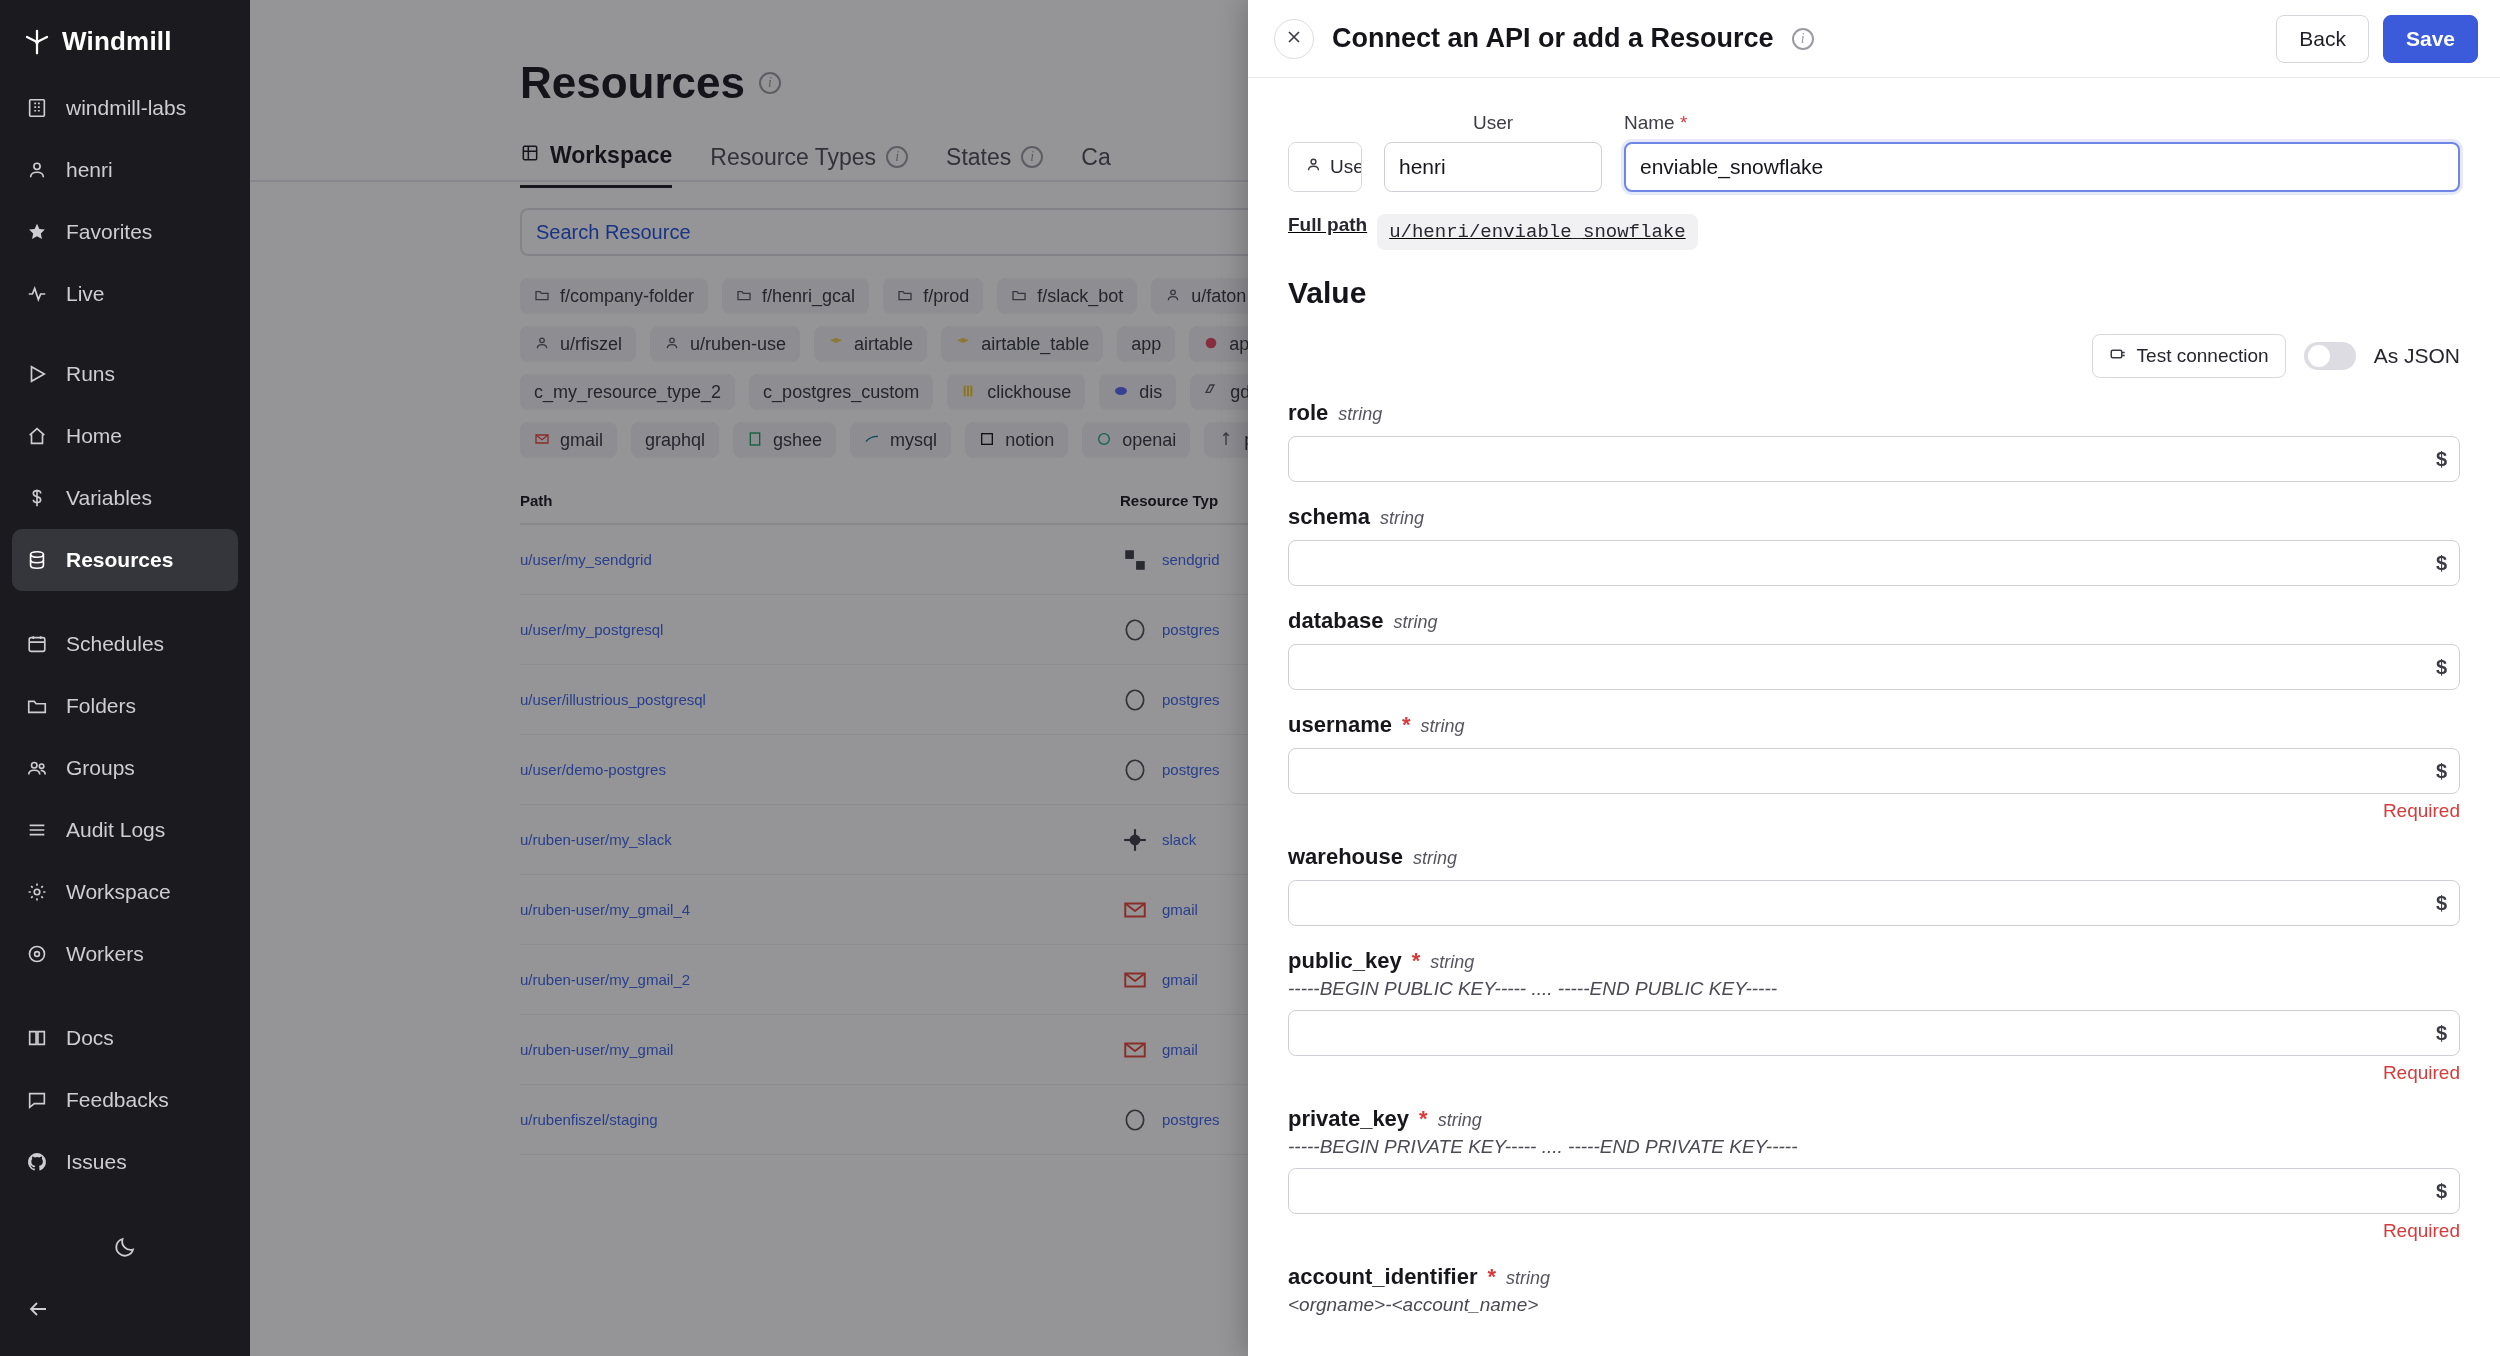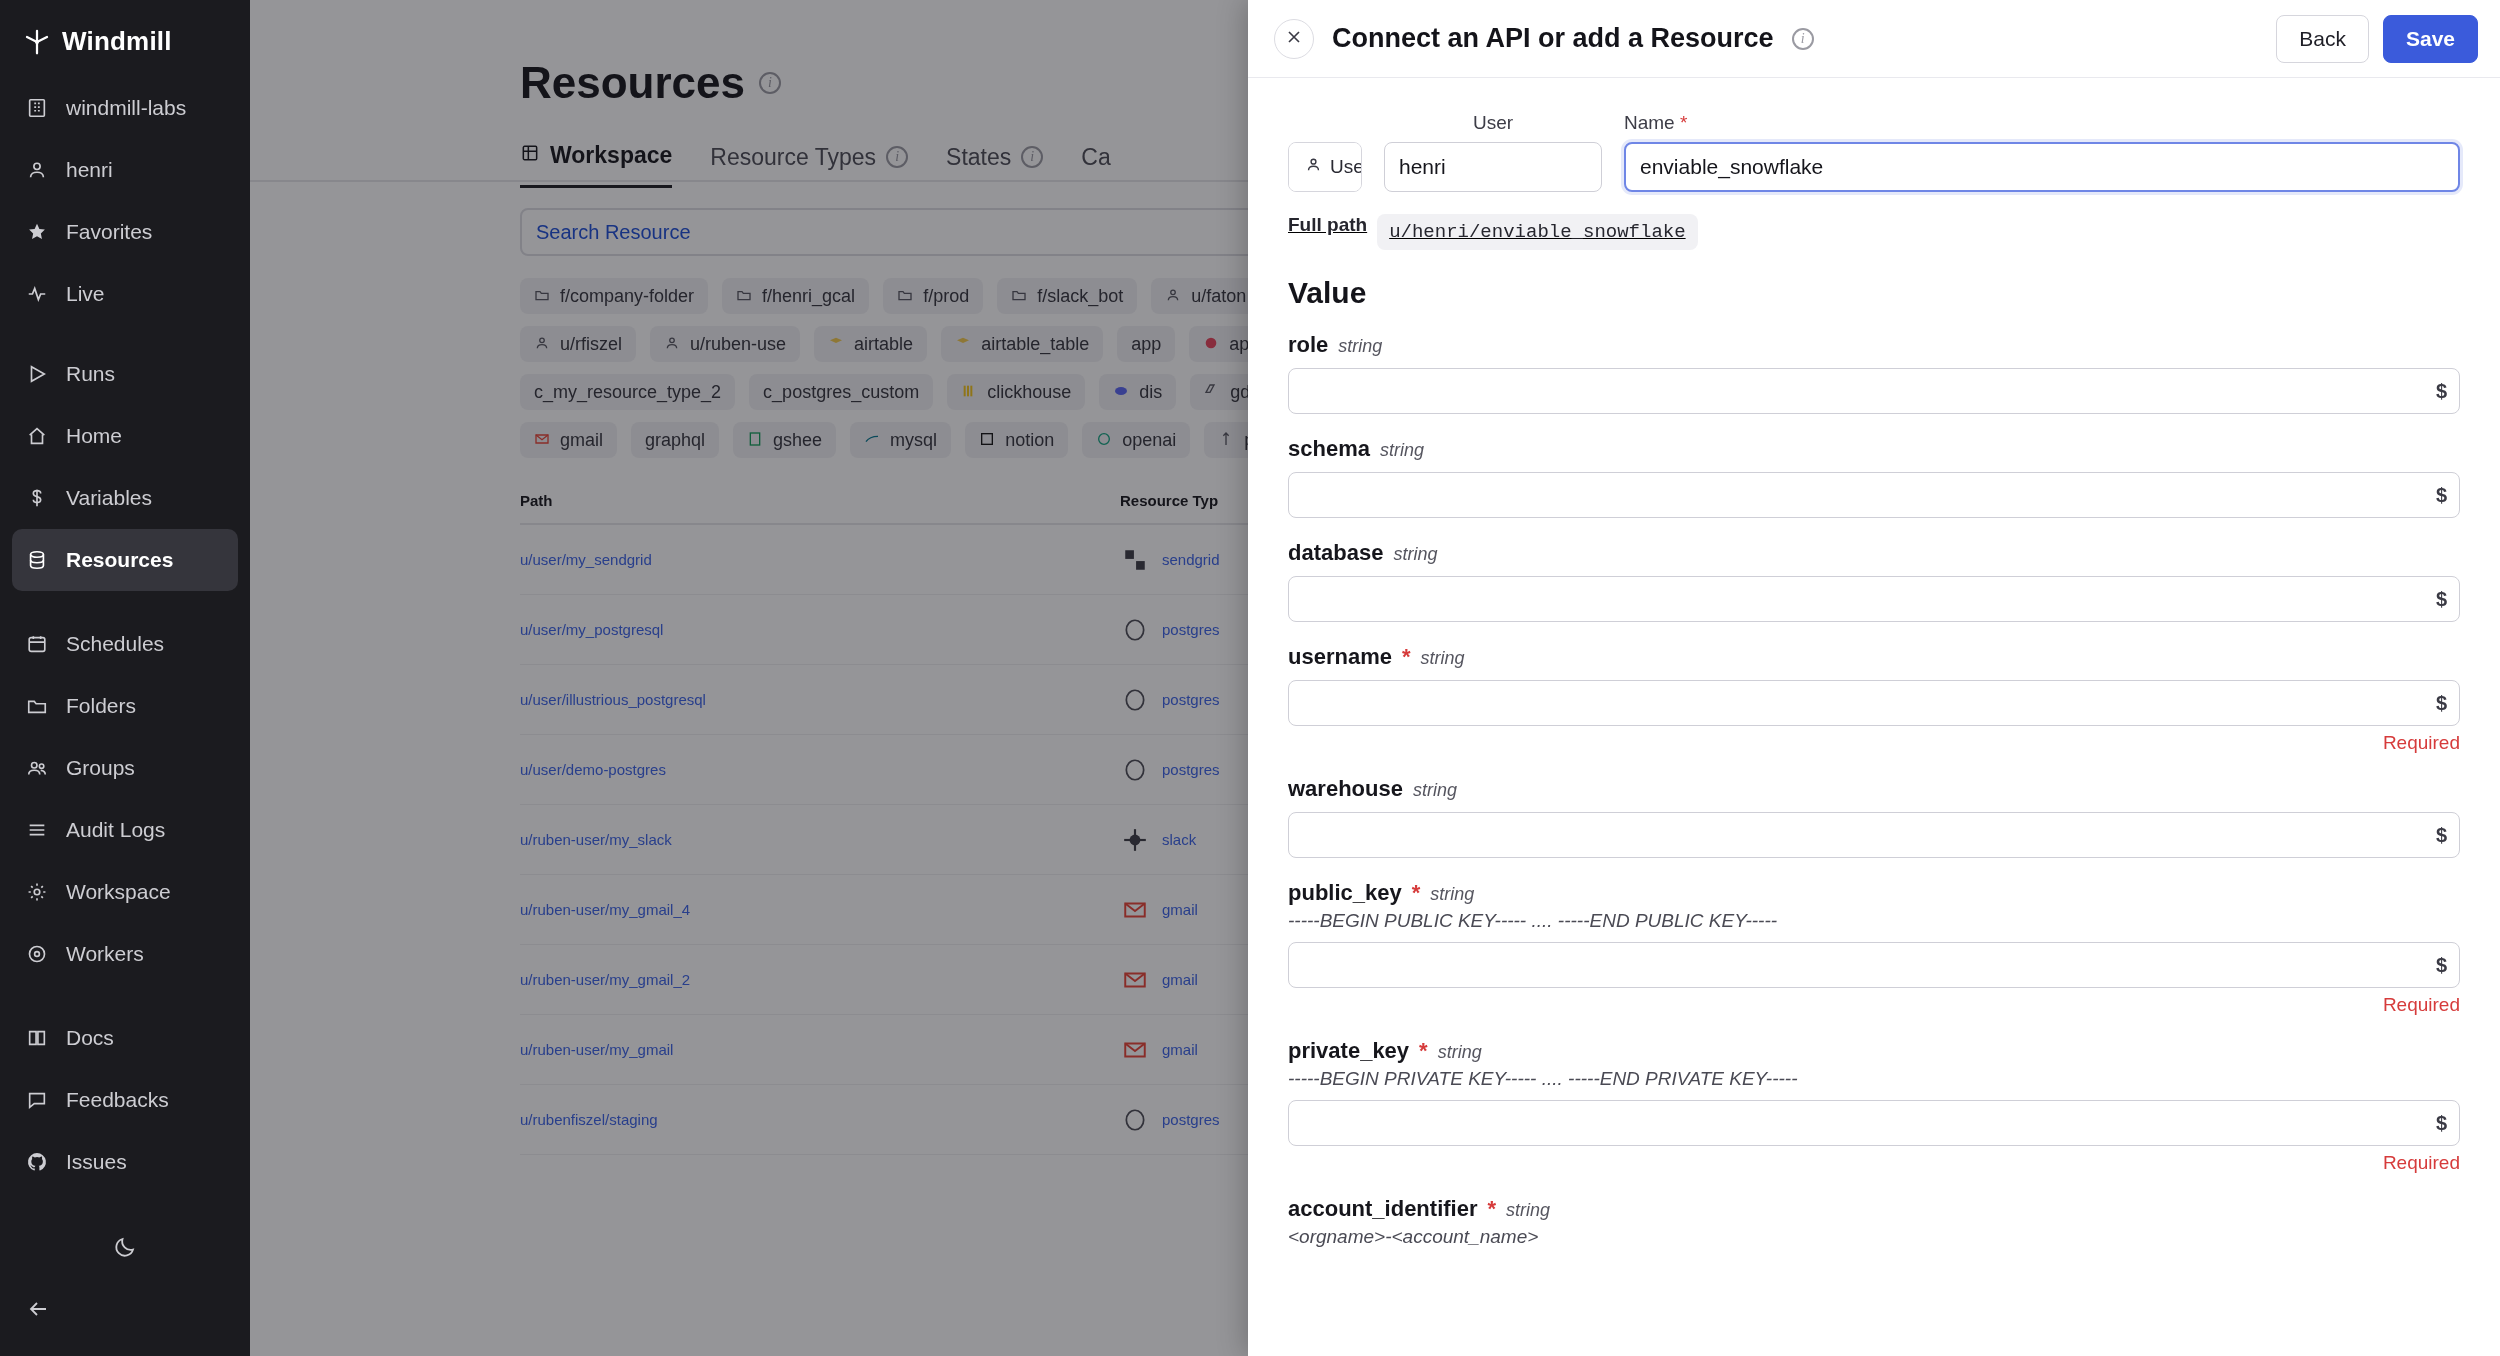--- a/index.html
+++ b/index.html
@@ -918,20 +918,31 @@
           </div>
         </div>
 
         <div class="fullpath">
           <span class="fp-label">Full path</span>
           <span class="fp-val">u/henri/enviable_snowflake</span>
         </div>
 
         <div class="value-title">Value</div>
 
+        <div class="value-bar">
+          <div class="tc-btn">
+            <span><svg width="18" height="18" viewBox="0 0 24 24" fill="none" stroke="#3a3a44" stroke-width="2">
+                  <rect x="3" y="7" width="14" height="10" rx="2"></rect>
+                  <path d="M17 10h4M17 14h4"></path>
+                </svg></span>
+            <span>Test connection</span>
+          </div>
+          <div class="switch"></div>
+          <div class="asjson">As JSON</div>
+        </div>
 
         
         <div class="field">
           <div class="field-label">
             <span>role</span>
             <span class="typ">string</span>
           </div>
           <div class="field-input">
               <span class="dollar">$</span>
             </div>

